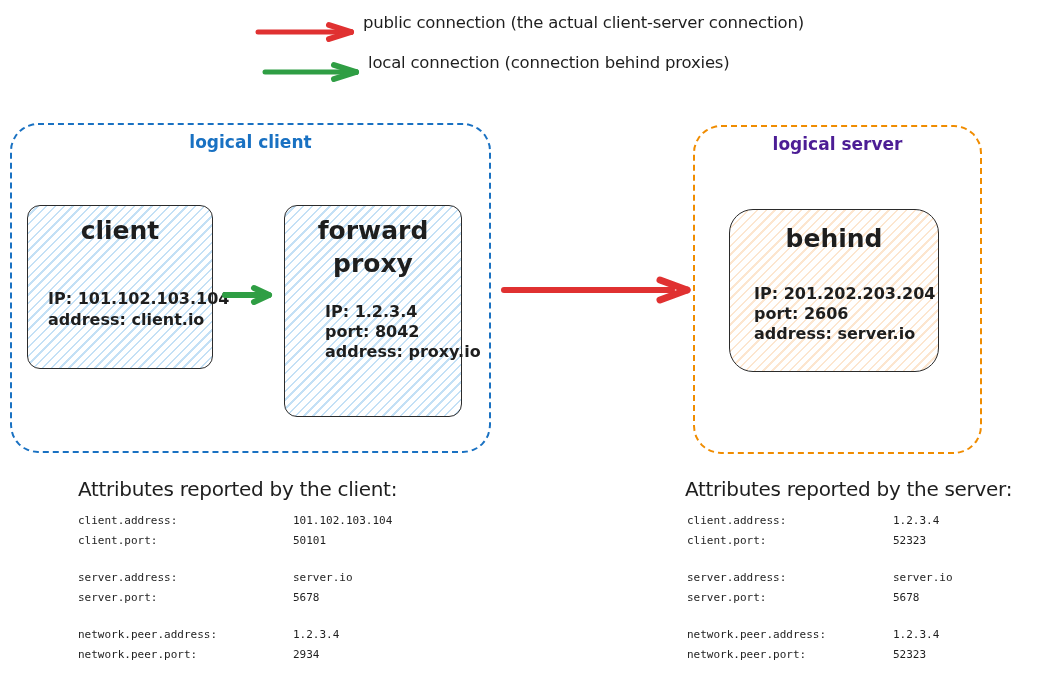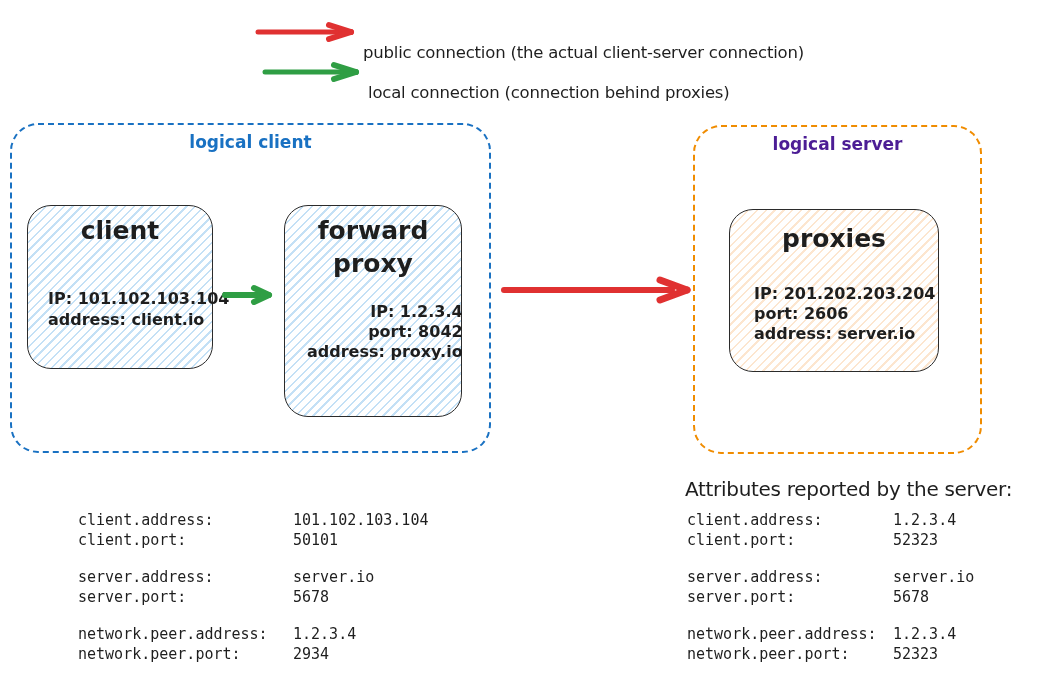--- a/index.html
+++ b/index.html
@@ -3,47 +3,47 @@
 <meta charset="utf-8">
 <style>
   html,body{margin:0;padding:0;background:#ffffff;}
   #stage{
     position:relative;width:1039px;height:686px;background:#ffffff;overflow:hidden;
     font-family:"DejaVu Sans","Liberation Sans",sans-serif;color:#1e1e1e;
   }
   .abs{position:absolute;}
 
   
-  .legend-label{font-size:16.5px;letter-spacing:-0.2px;white-space:nowrap;margin-top:30px;}
+  .legend-label{font-size:16.5px;letter-spacing:-0.2px;white-space:nowrap;}
 
   
   .logical-box{position:absolute;border-radius:28px;font-weight:bold;}
   .logical-box.blue{border:2.5px dashed #1971c2;}
   .logical-box.orange{border:2.5px dashed #f08c00;}
   .logical-label{position:absolute;left:0;right:0;top:7px;text-align:center;
     font-size:17px;white-space:nowrap;}
   .logical-label.blue{color:#1971c2;}
   .logical-label.orange{color:#4c1d95;}
 
   
   .node{position:absolute;border:1.7px solid #2b2b2b;border-radius:24px;box-sizing:border-box;}
   .node.blue-hatch{background:
     repeating-linear-gradient(135deg, rgba(147,199,238,0.55) 0px, rgba(147,199,238,0.55) 1.7px,
-      rgba(255,255,255,0) 1.7px, rgba(255,255,255,0) 6.2px);}
+      rgba(255,255,255,0) 1.7px, rgba(255,255,255,0) 6.2px); border-radius: 13px;}
   .node.orange-hatch{background:
     repeating-linear-gradient(135deg, rgba(250,205,160,0.5) 0px, rgba(250,205,160,0.5) 1.7px,
       rgba(255,255,255,0) 1.7px, rgba(255,255,255,0) 6.2px);}
   .node-title{text-align:center;font-size:25px;line-height:1.3;padding-top:9px;}
   .node-lines{position:absolute;font-size:16px;white-space:nowrap;}
   .node-lines div{line-height:21px;}
 
   
   .attr-heading{font-size:20px;white-space:nowrap;letter-spacing:-0.3px;}
   .attr-rows{font-family:"DejaVu Sans Mono","Liberation Mono",monospace;
-    font-size:15px;color:#1e1e1e;}
+    font-size:11px;color:#1e1e1e;}
   .attr-group{margin-bottom:18px;}
   .attr-row{display:flex;line-height:19.5px;white-space:pre;}
   .attr-key{width:215px;flex:0 0 auto;}
   .attr-rows.right .attr-key{width:206px;}
 
   svg{display:block;overflow:visible;}
 </style>
 </head>
 <body>
 
@@ -81,49 +81,50 @@
     <svg class="abs" style="left:209px;top:160px" width="54" height="20">
       <g fill="none" stroke-linecap="round" stroke-linejoin="round" stroke="#2f9e44">
         <line x1="4" y1="10" x2="38" y2="10" stroke-width="6"></line>
         <line x1="48" y1="10" x2="33" y2="3" stroke-width="6"></line>
         <line x1="48" y1="10" x2="33" y2="17" stroke-width="6"></line>
       </g>
     </svg>
 
     <div class="node blue-hatch" style="left:272px;top:80px;width:178px;height:212px">
       <div class="node-title" style="padding-left:18px;padding-right:18px">forward proxy</div>
-      <div class="node-lines" style="left:22px;top:96px;text-align:right;">
+      <div class="node-lines" style="left:40px;top:96px;">
         <div style="line-height:20px">IP: 1.2.3.4</div>
         <div style="line-height:20px">port: 8042</div>
         <div style="line-height:20px">address: proxy.io</div>
       </div>
     </div>
   </div>
 
   <svg class="abs" style="left:500px;top:277px" width="192" height="26">
     <g fill="none" stroke-linecap="round" stroke-linejoin="round" stroke="#e03131">
       <line x1="4" y1="13" x2="172" y2="13" stroke-width="6"></line>
       <line x1="187" y1="13" x2="160" y2="3" stroke-width="7"></line>
       <line x1="187" y1="13" x2="160" y2="23" stroke-width="7"></line>
     </g>
   </svg>
 
   <div class="logical-box orange" style="left:693px;top:125px;width:285px;height:325px">
     <div class="logical-label orange">logical server</div>
 
     <div class="node orange-hatch" style="left:34px;top:82px;width:210px;height:163px">
-      <div class="node-title" style="padding-top:13px">proxies</div>
+      <div class="node-title" style="padding-top:13px">behind</div>
       <div class="node-lines" style="left:24px;top:74px">
         <div style="line-height:20px">IP: 201.202.203.204</div>
         <div style="line-height:20px">port: 2606</div>
         <div style="line-height:20px">address: server.io</div>
       </div>
     </div>
   </div>
 
+  <div class="abs attr-heading" style="left:78px;top:477px">Attributes reported by the client:</div>
 
   <div class="abs attr-rows" style="left:78px;top:511px">
     <div class="attr-group">
       <div class="attr-row">
         <span class="attr-key">client.address:</span>
         <span class="attr-val">101.102.103.104</span>
       </div>
       <div class="attr-row">
         <span class="attr-key">client.port:</span>
         <span class="attr-val">50101</span>

